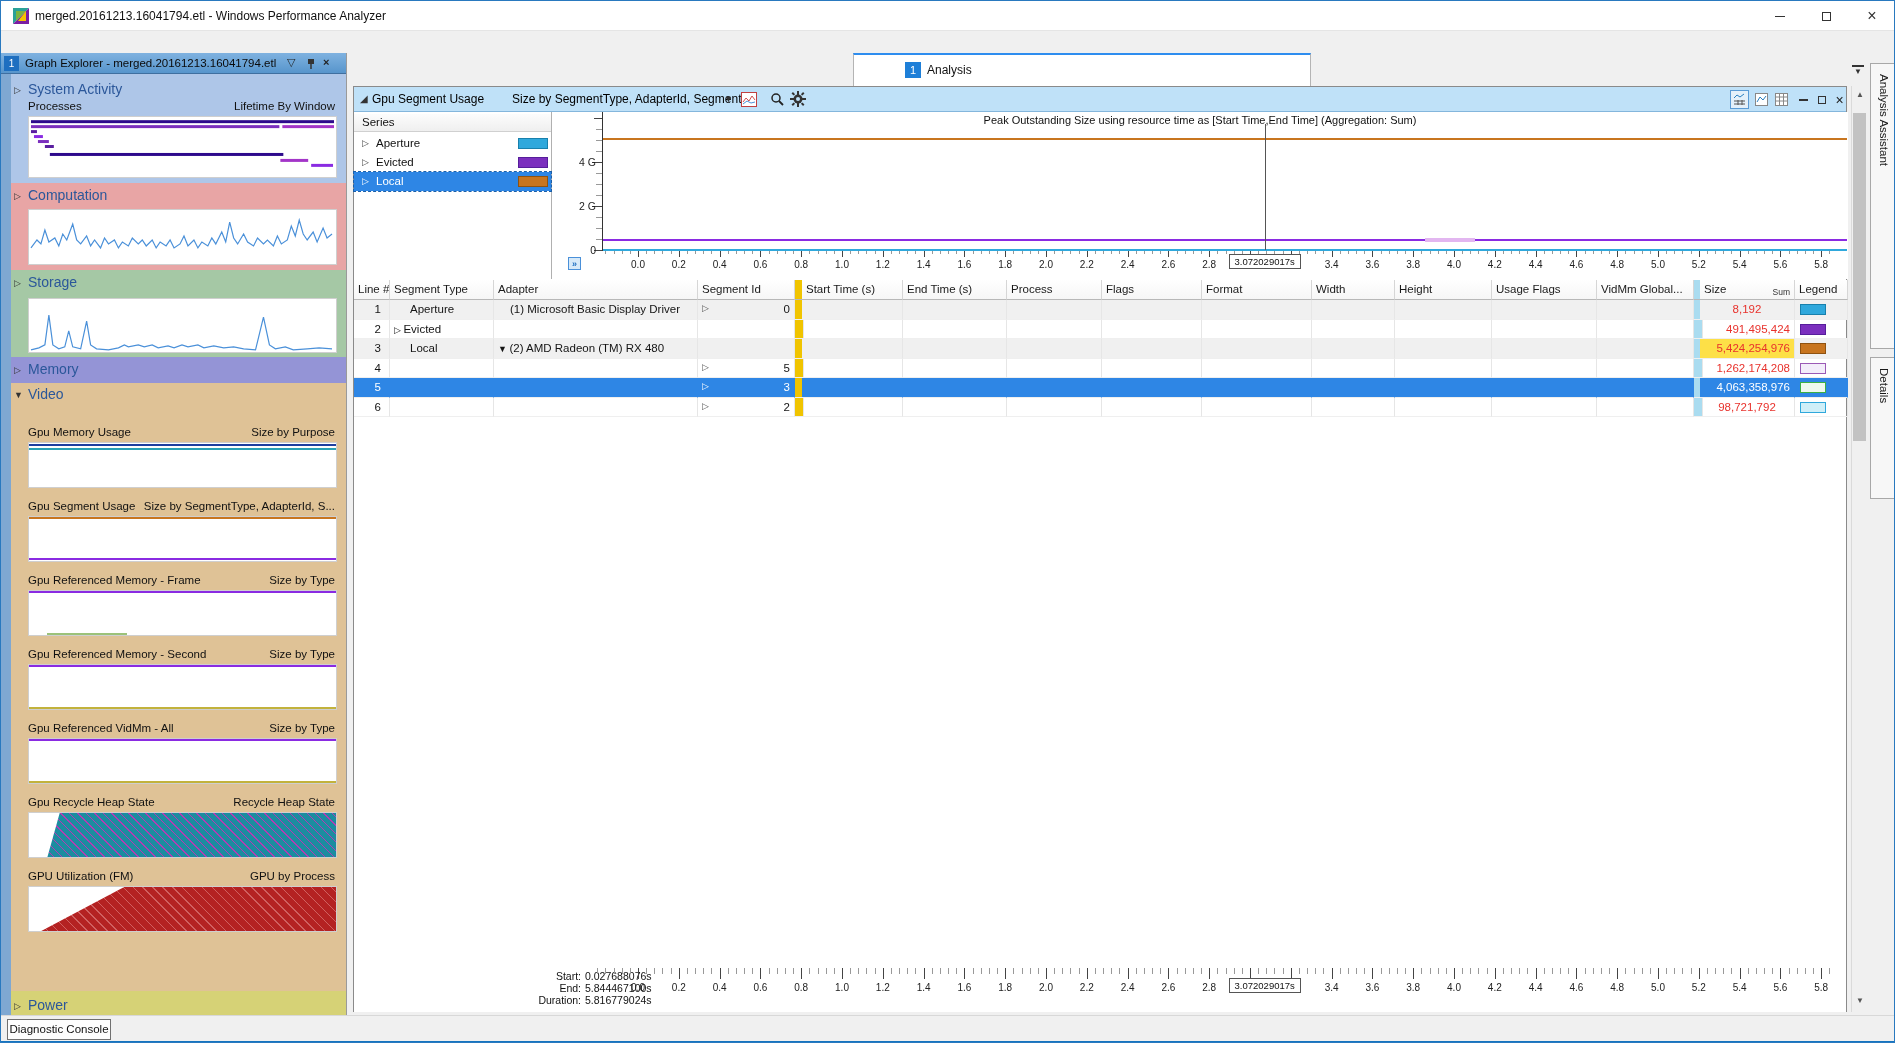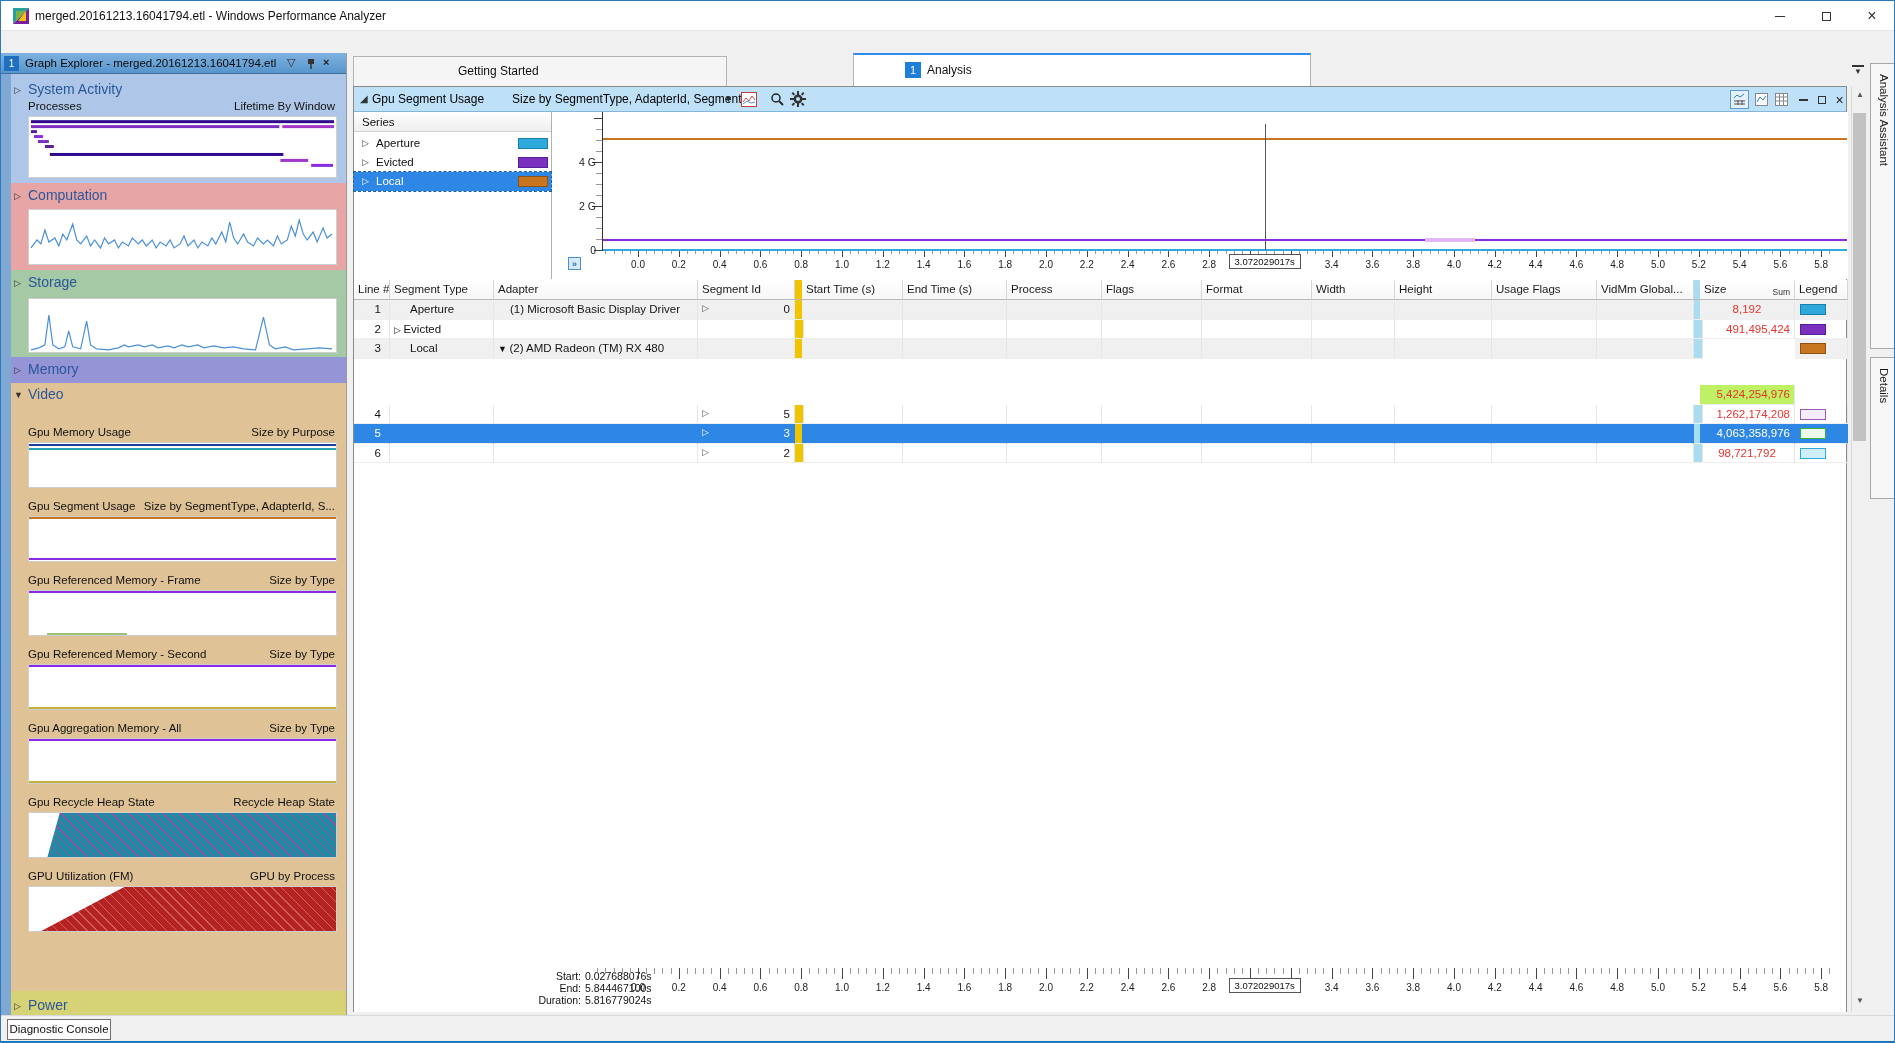--- a/index.html
+++ b/index.html
@@ -185,21 +185,21 @@
         <div style="position:absolute;left:18px;bottom:0;width:80px;height:2px;background:#9CC27A"></div>
       </div>
 
       <span class="sec-label" style="left:27px;top:265px">Gpu Referenced Memory - Second</span>
       <span class="sec-label" style="right:11px;top:265px">Size by Type</span>
       <div class="minichart" style="top:281px;height:46px">
         <div style="position:absolute;left:0;top:0;width:100%;height:2px;background:#8A2BE2"></div>
         <div style="position:absolute;left:0;bottom:0;width:100%;height:2px;background:#C2B23C"></div>
       </div>
 
-      <span class="sec-label" style="left:27px;top:339px">Gpu Aggregation Memory - All</span>
+      <span class="sec-label" style="left:27px;top:339px">Gpu Referenced VidMm - All</span>
       <span class="sec-label" style="right:11px;top:339px">Size by Type</span>
       <div class="minichart" style="top:355px;height:46px">
         <div style="position:absolute;left:0;top:0;width:100%;height:2px;background:#8A2BE2"></div>
         <div style="position:absolute;left:0;bottom:0;width:100%;height:2px;background:#C2B23C"></div>
       </div>
 
       <span class="sec-label" style="left:27px;top:413px">Gpu Recycle Heap State</span>
       <span class="sec-label" style="right:11px;top:413px">Recycle Heap State</span>
       <div class="minichart" style="top:429px;height:46px;overflow:hidden">
         <div style="position:absolute;left:0;top:0;width:307px;height:44px;
@@ -255,23 +255,20 @@
         <div class="tick" style="left: 280.5px; top: 10px; width: 1px; height: 12px;"></div>
         <div class="tick minor" style="left: 290.8px; top: 10px; width: 1px; height: 7px;"></div>
         <div class="tick minor" style="left: 301.1px; top: 10px; width: 1px; height: 7px;"></div>
         <div class="tick minor" style="left: 311.4px; top: 10px; width: 1px; height: 7px;"></div>
         <div class="tick minor" style="left: 321.7px; top: 10px; width: 1px; height: 7px;"></div>
         <div class="tick minor" style="left: 332px; top: 10px; width: 1px; height: 7px;"></div>
       </div>
     <div class="abs stripe" style="top:21px;height:954px"></div>
   </div>
 
-  <div class="abs tab1">
-    <span>Getting Started</span>
-  </div>
   <div class="abs tab2">
     <div class="tab-badge">1</div>
     <span class="tlabel">Analysis</span>
   </div>
 
   <div class="abs panel">
 
     <div class="phead">
       <span class="pexp">◢</span>
       <span class="ptitle">Gpu Segment Usage</span>
@@ -352,20 +349,21 @@
           </div>
           <div class="lg-row sel" style="top: 60px;">
             <div class="exp">▷</div>
             <div class="nm">Local</div>
             <div class="sw" style="background: rgb(200, 117, 31); border: 1px solid rgb(143, 82, 16);"></div>
           </div>
         </div>
     </div>
 
     <div class="chart" id="chart">
+      <div class="ctitle">Peak Outstanding Size using resource time as [Start Time,End Time] (Aggregation: Sum)</div>
       <div class="abs" style="left:16px;top:145px;width:13px;height:13px;border:1px solid #4A90D9;background:#D6E9F8;color:#1E6FC0;font-size:9px;line-height:12px;text-align:center;font-weight:bold">»</div>
     <div class="abs" style="left: 50px; top: 0px; width: 1px; height: 138px; background: rgb(51, 51, 51);"></div>
         <div class="abs" style="left: 50px; top: 138px; width: 1244px; height: 1px; background: rgb(51, 51, 51);"></div>
         <div class="tick" style="left: 42px; top: 138px; width: 8px; height: 1px;"></div>
         <div class="ylab" style="top: 132px;">0</div>
         <div class="tick minor" style="left: 44px; top: 127px; width: 6px; height: 1px;"></div>
         <div class="tick minor" style="left: 44px; top: 116px; width: 6px; height: 1px;"></div>
         <div class="tick minor" style="left: 44px; top: 105px; width: 6px; height: 1px;"></div>
         <div class="tick" style="left: 42px; top: 94px; width: 8px; height: 1px;"></div>
         <div class="ylab" style="top: 88px;">2 G</div>
@@ -667,21 +665,21 @@
         <div class="td" style="background: rgb(240, 240, 240);"></div>
         <div class="td" style="background: rgb(240, 240, 240);"></div>
         <div class="td" style="background: rgb(240, 240, 240);"></div>
         <div class="td" style="background: rgb(240, 240, 240);"></div>
         <div class="td" style="background: rgb(240, 240, 240);"></div>
         <div class="td" style="background: rgb(240, 240, 240);"></div>
         <div class="td" style="background: rgb(240, 240, 240);"></div>
         <div class="td" style="background: rgb(240, 240, 240);"></div>
         <div class="td" style="background: rgb(240, 240, 240);"></div>
         <div class="td" style="background: rgb(170, 220, 240);"></div>
-        <div class="td" style="background: #bef264; text-align: right; color: rgb(232, 50, 44); margin-top: 46px;">5,424,254,976</div>
+        <div class="td" style="background: #fde047; text-align: right; color: rgb(232, 50, 44);">5,424,254,976</div>
         <div class="td" style="background: rgb(240, 240, 240);">
           <div style="position: absolute; left: 5px; top: 4px; width: 26px; height: 11px; background: rgb(200, 117, 31); border: 1px solid rgb(143, 82, 16);"></div>
         </div>
         <div class="td" style="text-align: right; padding-right: 8px;">4</div>
         <div class="td"></div>
         <div class="td"></div>
         <div class="td" style="display: flex; justify-content: space-between;">
           <span style="font-size: 9px; color: rgb(85, 85, 85);">▷</span>
           <span>5</span>
         </div>

